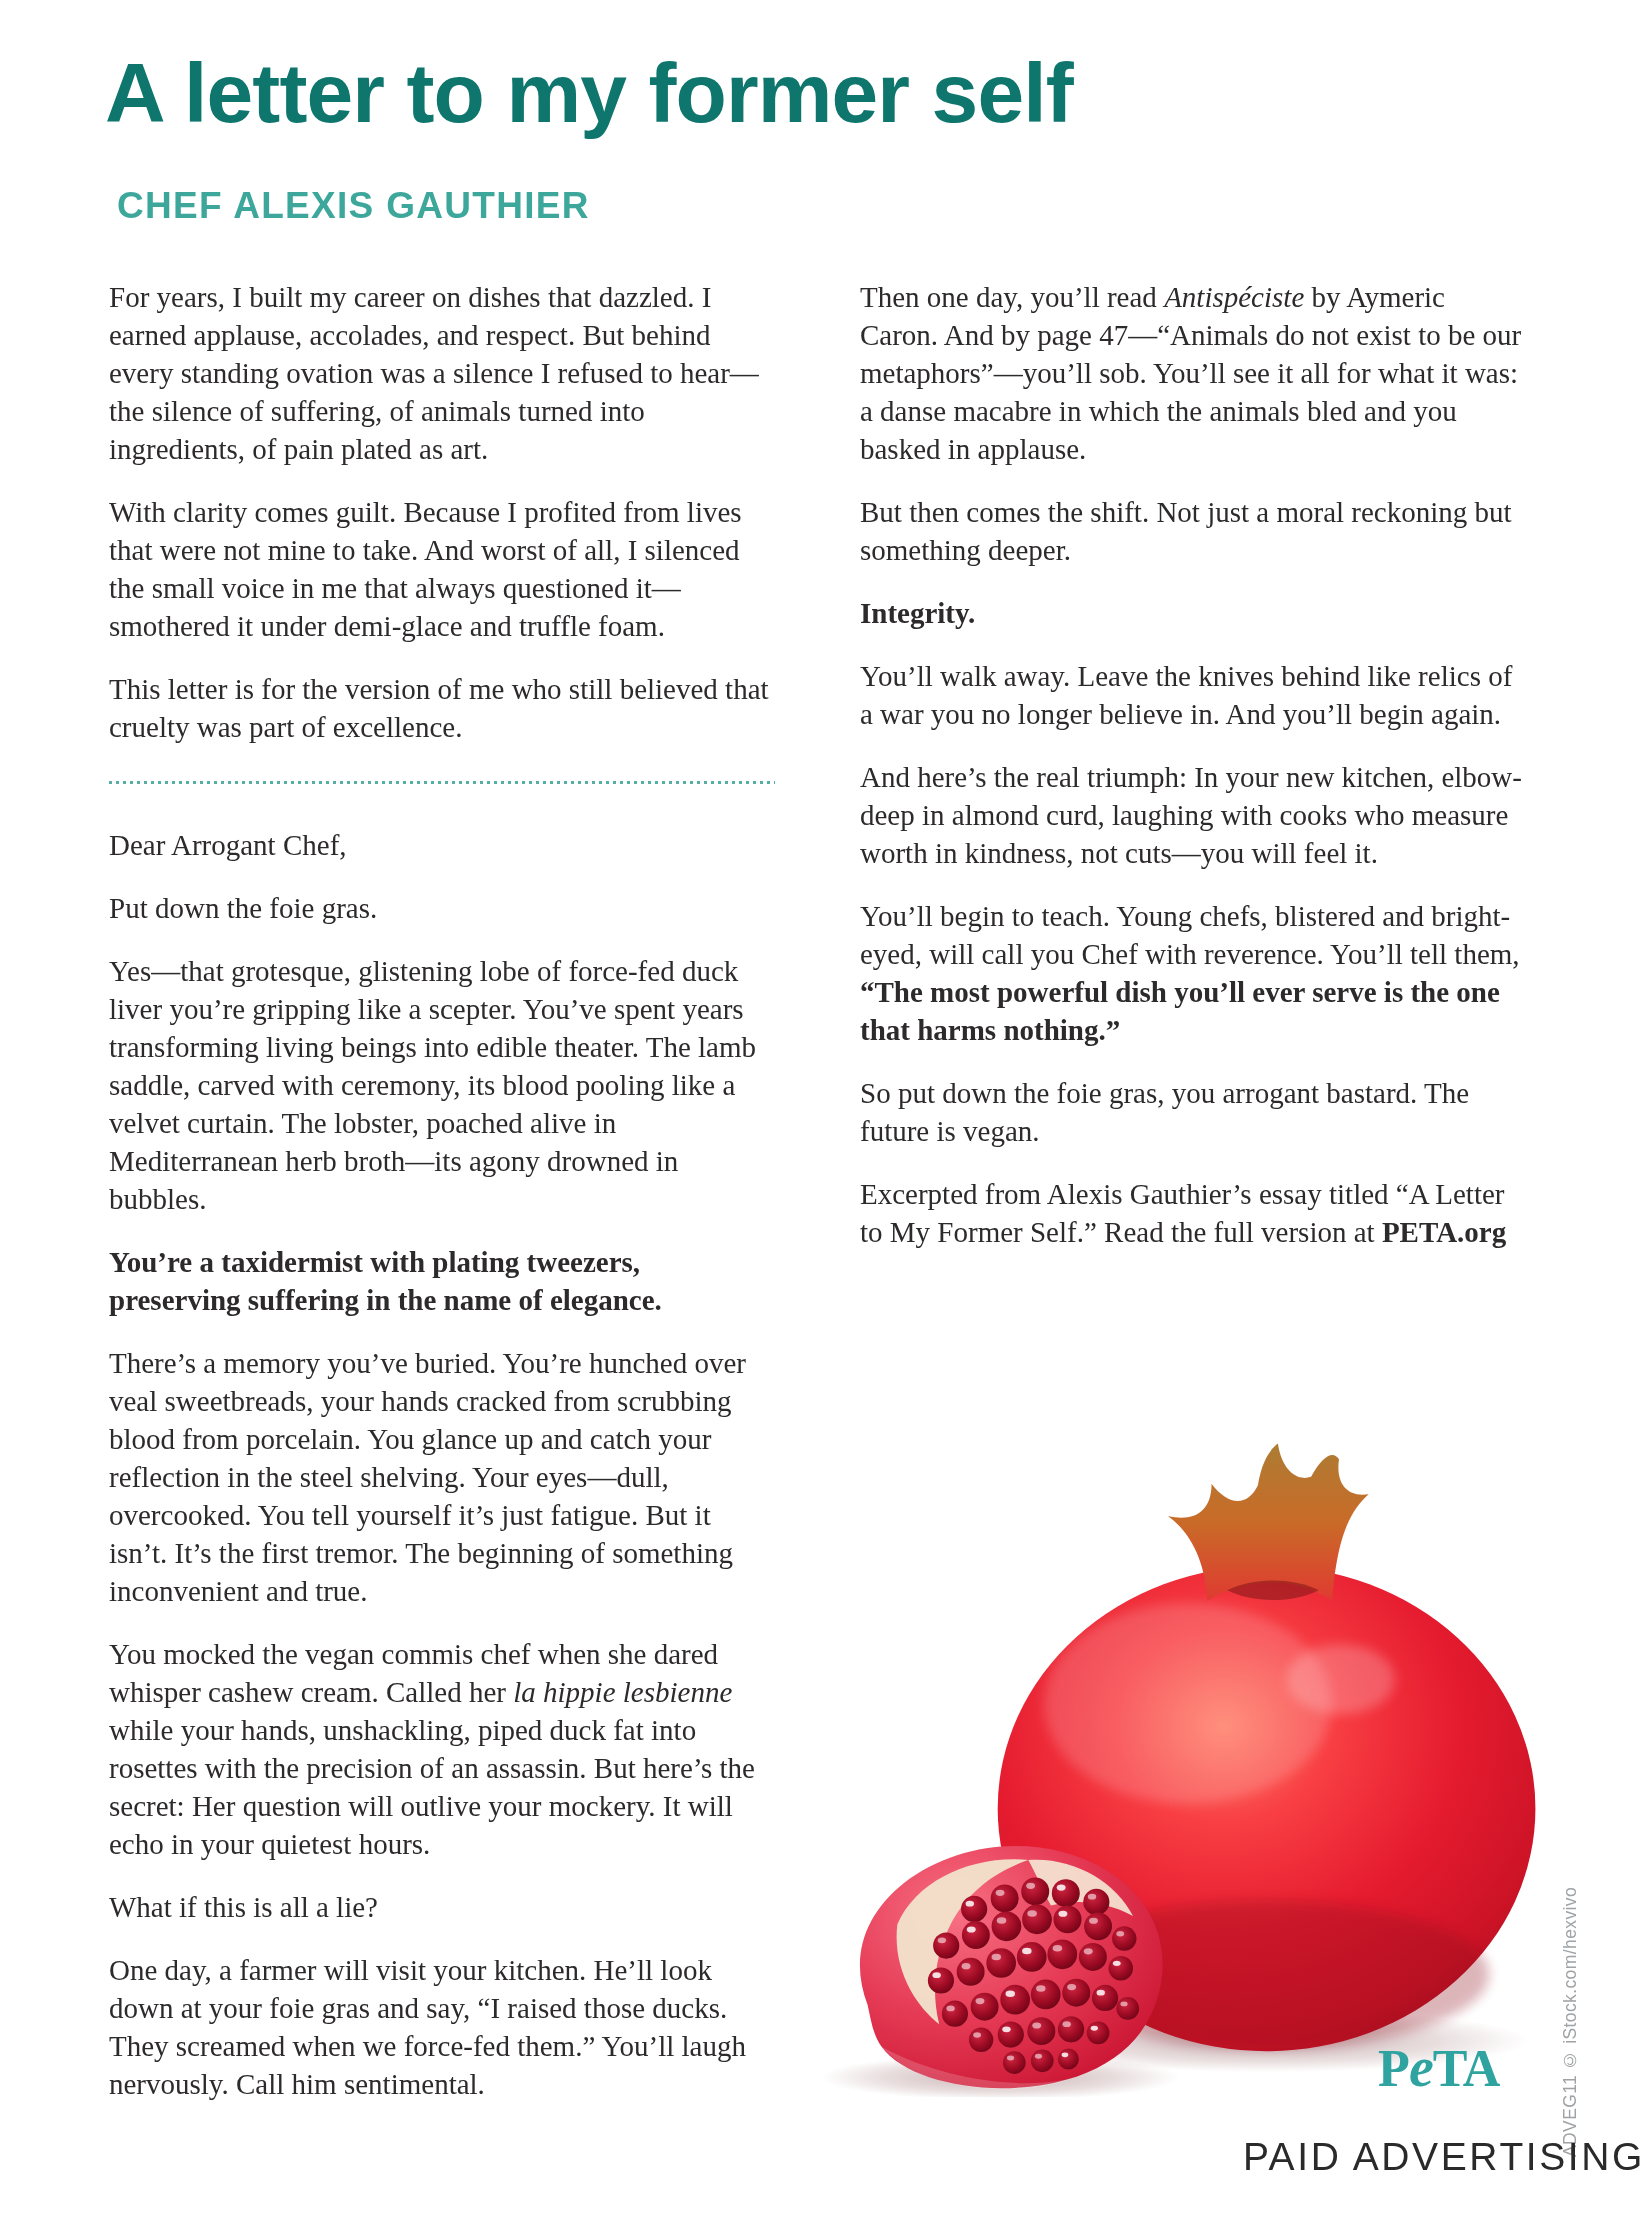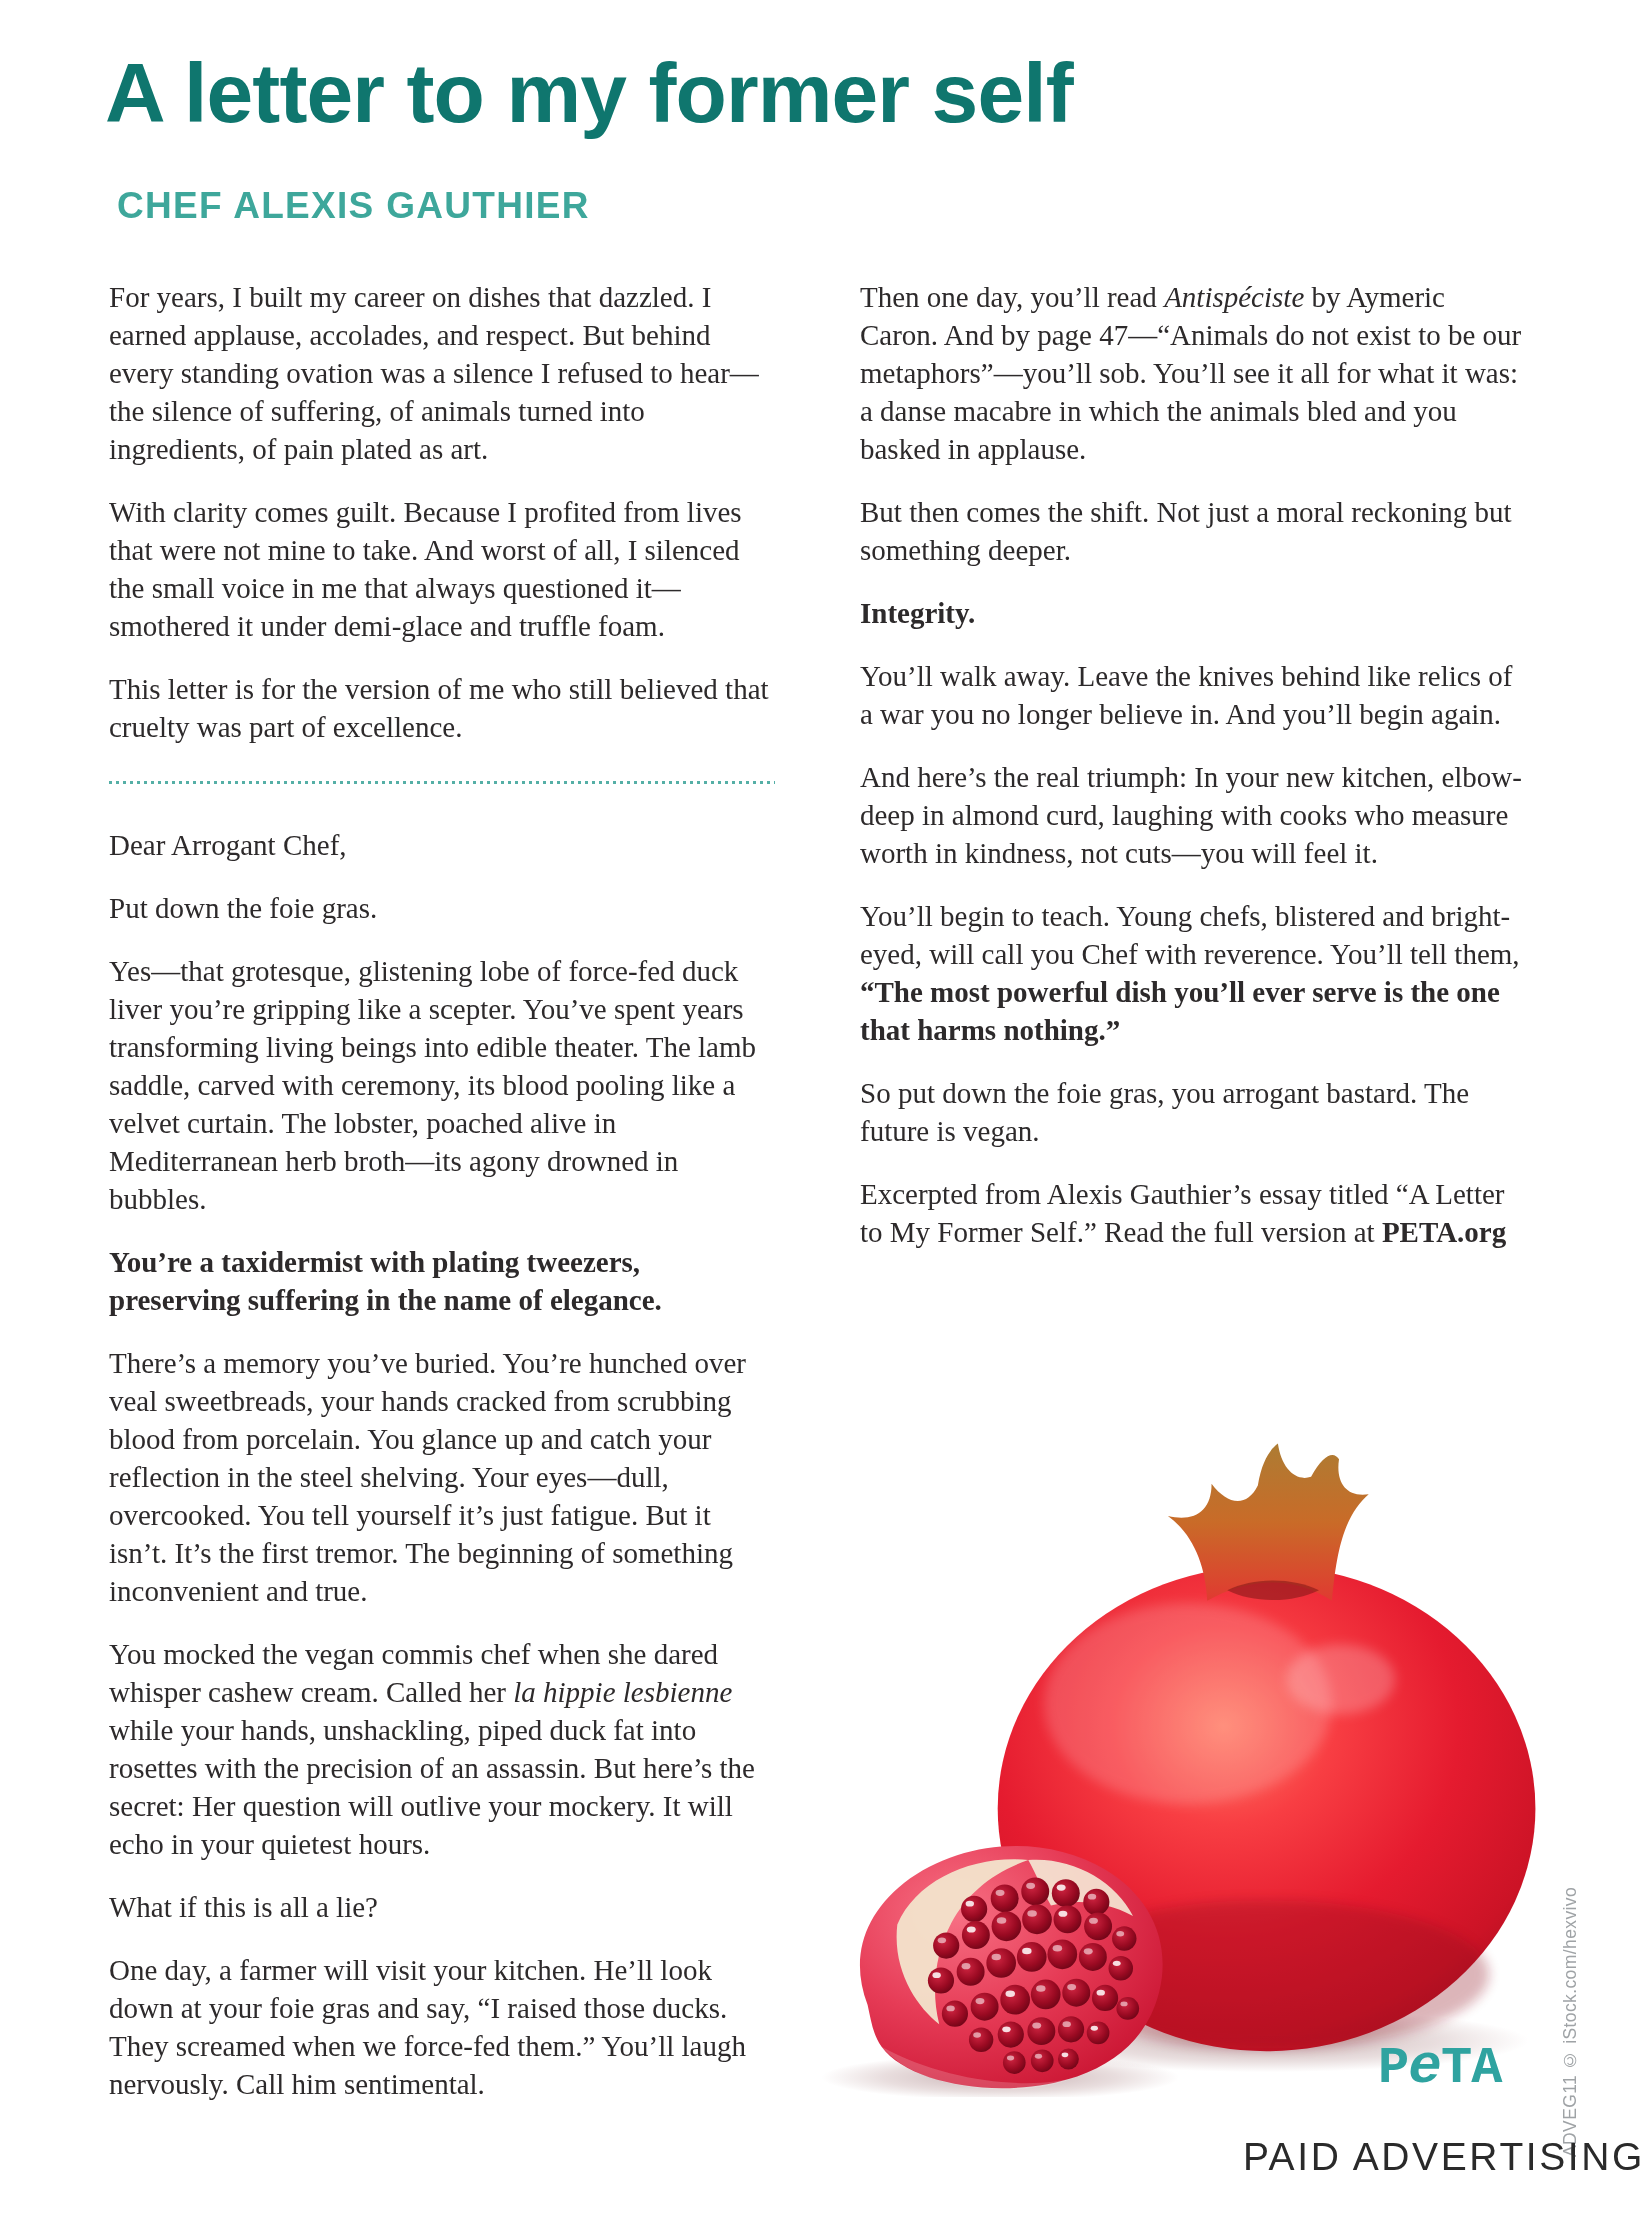--- a/index.html
+++ b/index.html
@@ -15,21 +15,21 @@
   .col p{margin:0 0 25px 0;}
   .col-left{left:109px;}
   .col-right{left:860px;}
   .bold{font-weight:700;}
   em{font-style:italic;}
   strong{font-weight:700;}
   .divider{height:2.6px;margin:35px 0 42px 0;
            background:repeating-linear-gradient(90deg,#55afa6 0 2.6px,transparent 2.6px 7px);}
   .pom{position:absolute;left:817px;top:1424px;width:742px;height:673px;}
   .peta-logo{position:absolute;left:1378px;top:2035px;
-             font-family:Liberation Mono, monospace;font-weight:bold;font-size:52px;
+             font-family:Liberation Serif, serif;font-weight:bold;font-size:52px;
              color:#2fa3a0;letter-spacing:-0.9px;white-space:nowrap;}
   .peta-logo .peta-e{font-style:italic;font-size:56px;}
   .photo-credit{position:absolute;left:1560px;top:1815px;height:342px;
                 writing-mode:vertical-rl;transform:rotate(180deg);
                 font-family:"Liberation Sans",sans-serif;font-size:17.5px;
                 letter-spacing:0.4px;color:#9fa3a6;white-space:nowrap;}
   .footer{position:absolute;left:0;top:2135px;width:100%;text-align:right;
           font-family:"Liberation Sans",sans-serif;font-size:39px;
           letter-spacing:2.6px;color:#2a2a2a;}
 </style>

